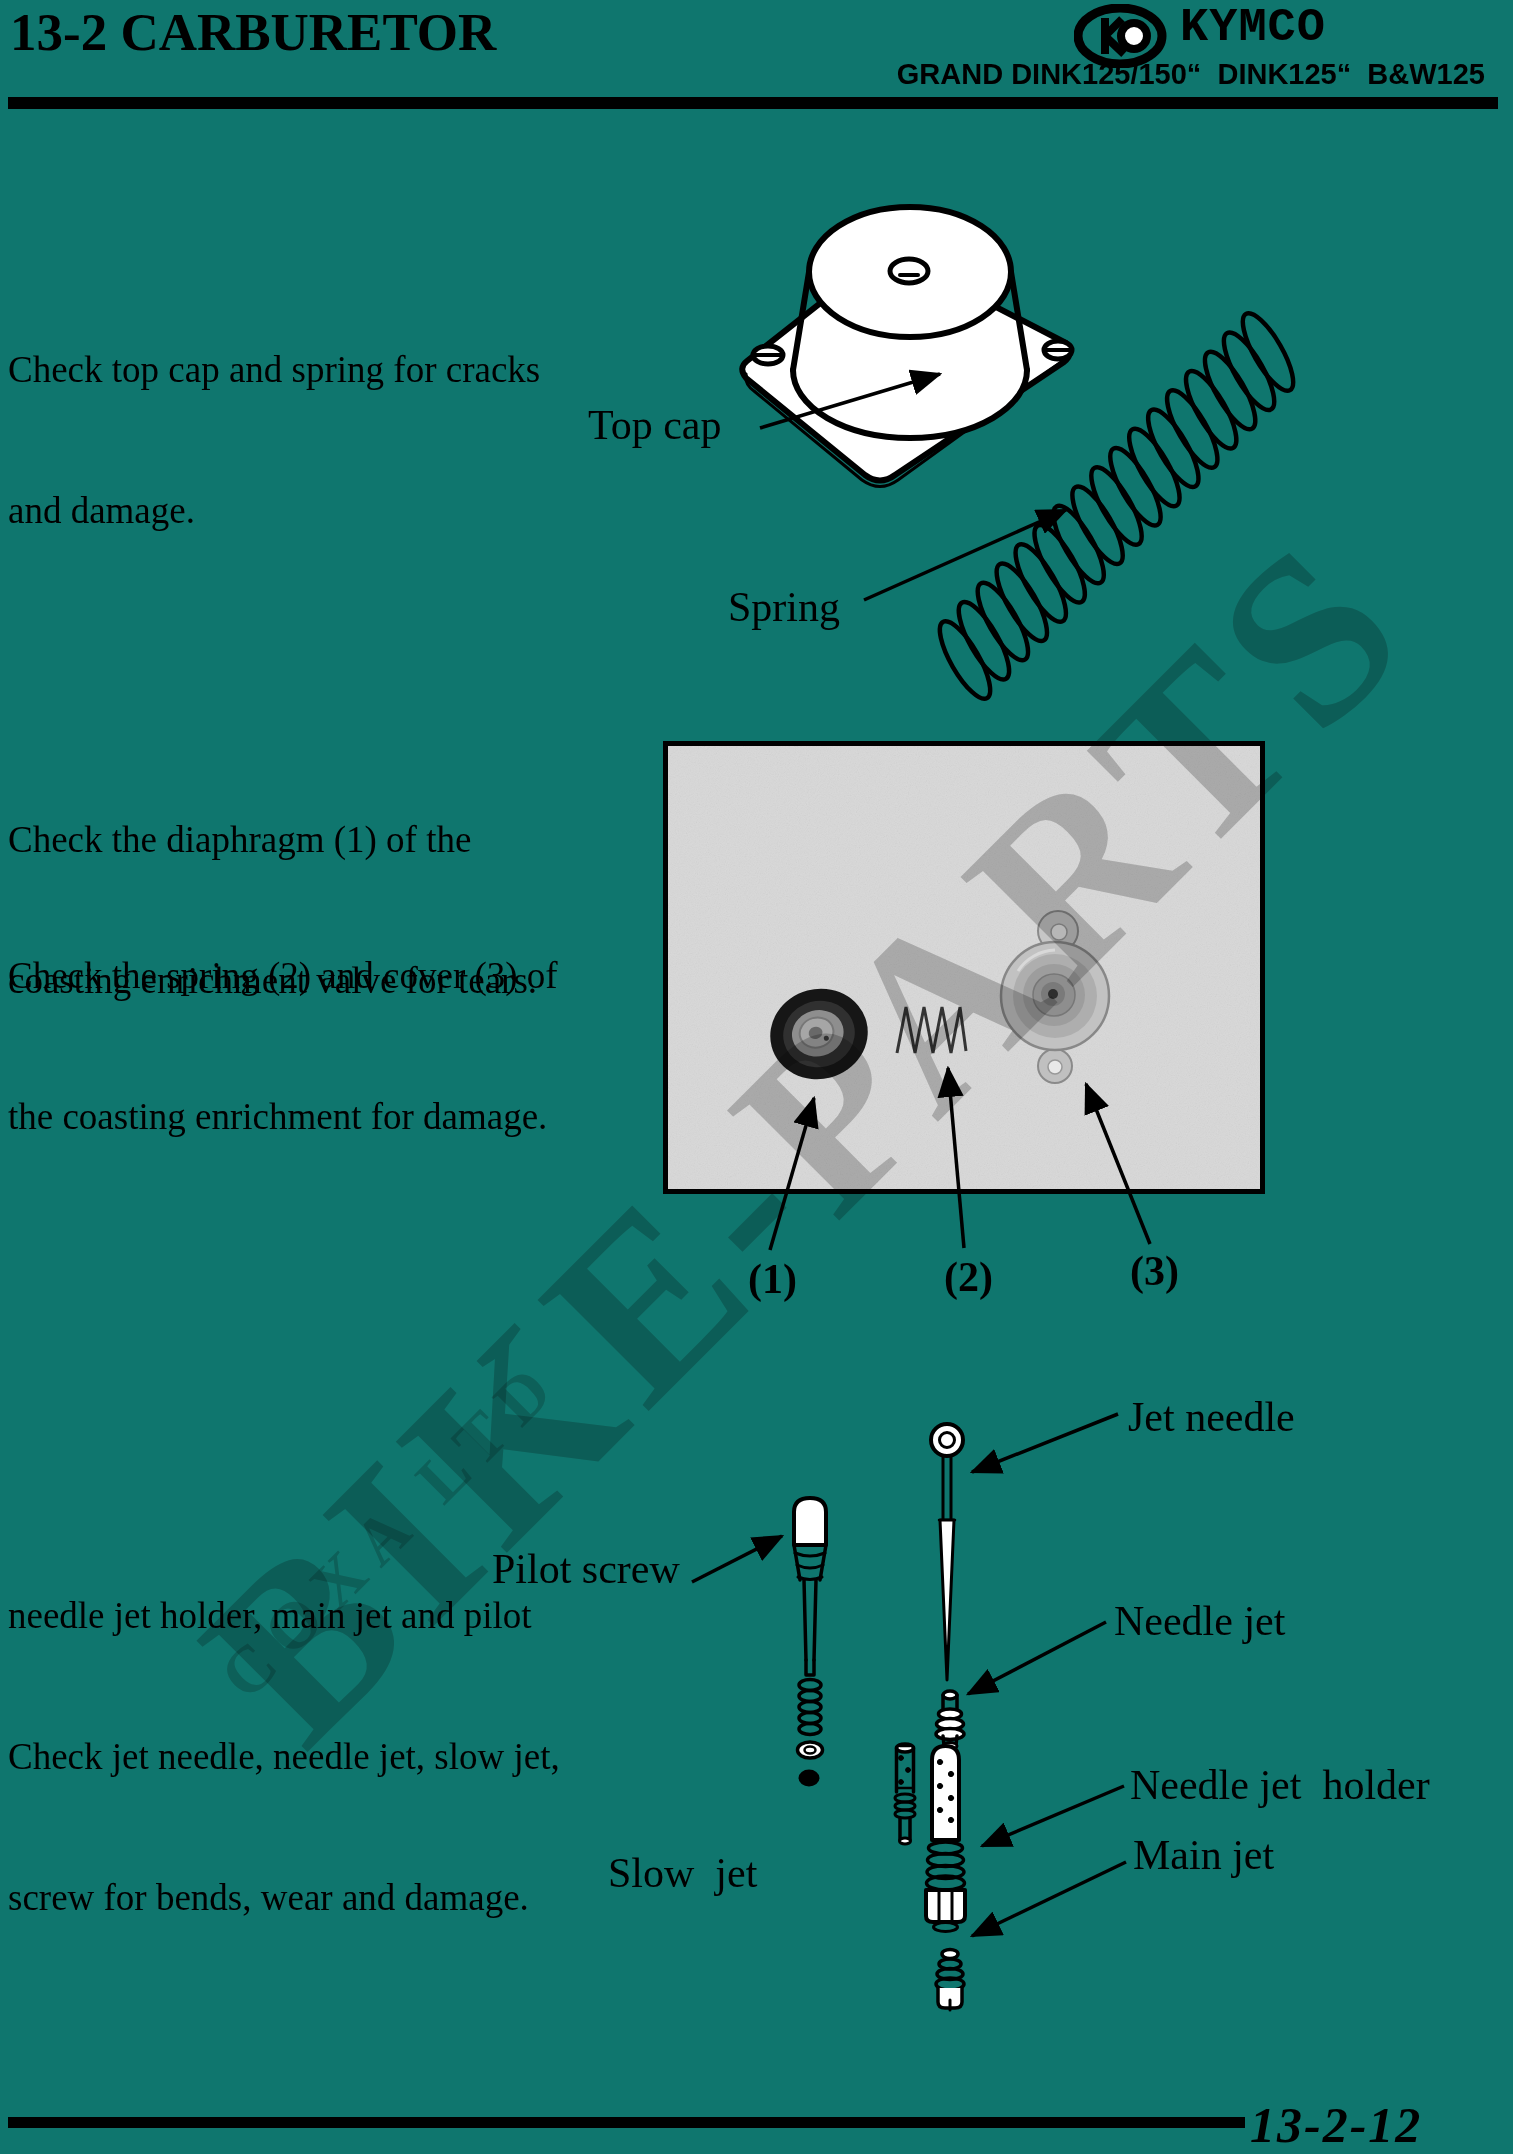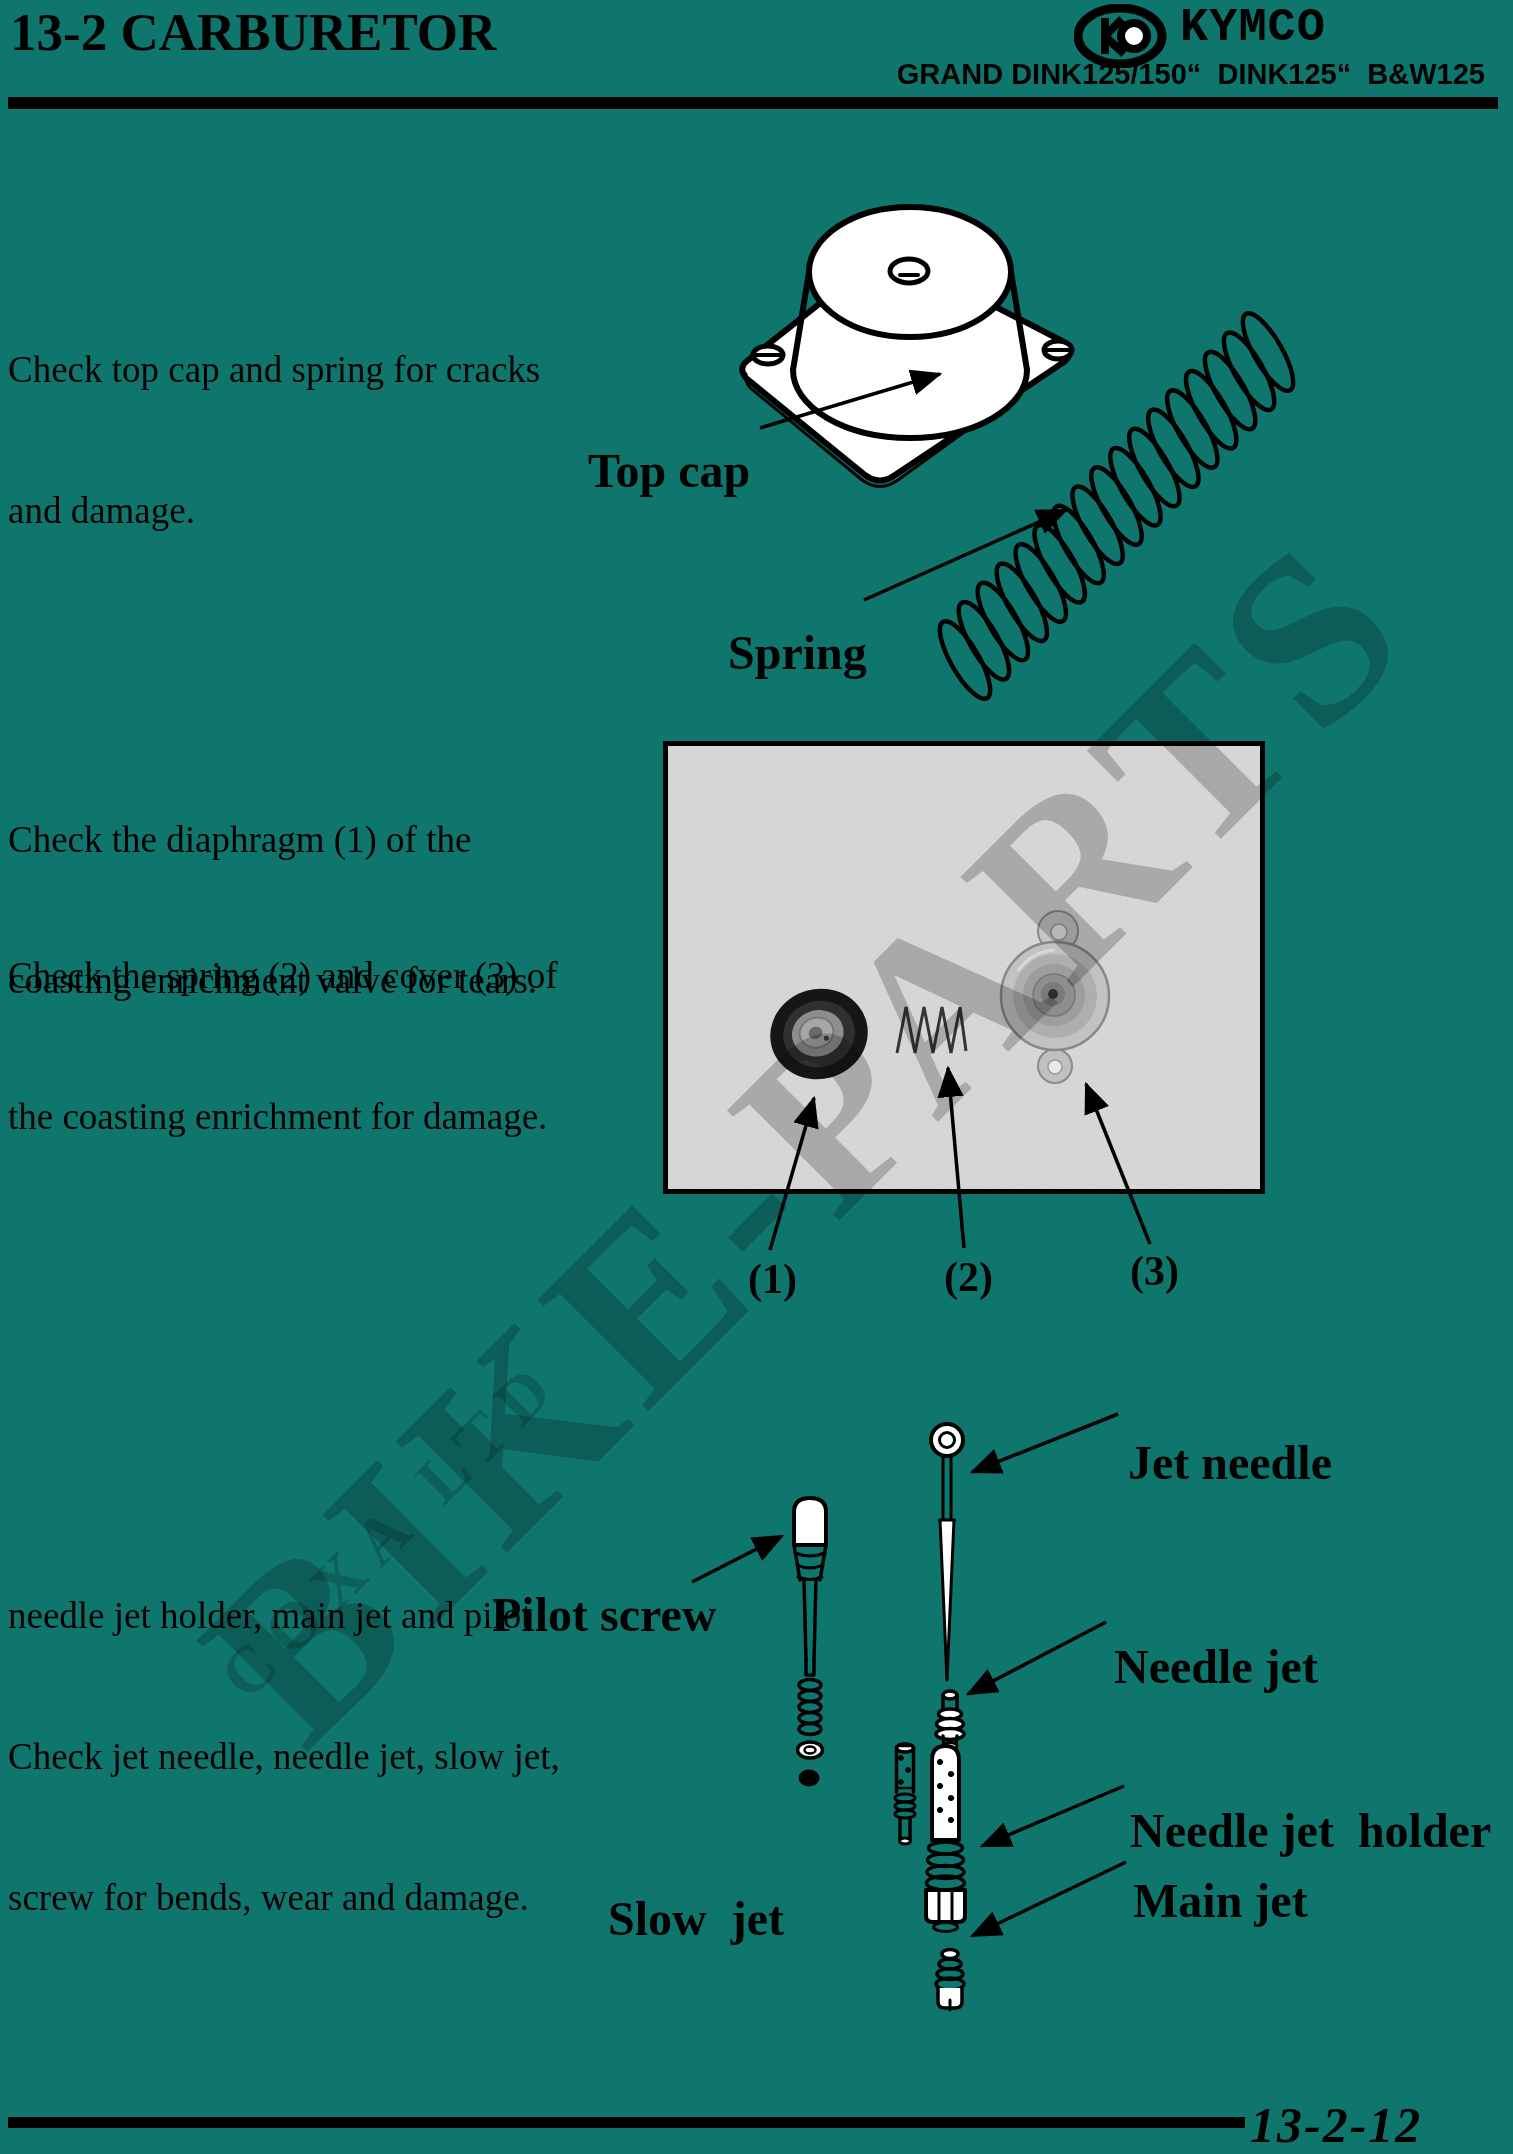--- a/index.html
+++ b/index.html
@@ -9,21 +9,21 @@
   
   .page-title{left:10px;top:2px;font-weight:bold;font-size:53px;letter-spacing:0px;white-space:pre;}
   .brand-text{left:1180px;top:1px;font-family:Liberation Mono, monospace;font-weight:bold;
               font-size:47px;letter-spacing:1px;text-align:center;}
   .models-line{left:700px;top:58px;width:785px;text-align:right;font-family:"Liberation Sans",sans-serif;
                font-weight:bold;font-size:29px;white-space:pre;}
   .rule{background:#000;}
   
   .body-text{font-size:37px;line-height:47px;white-space:pre;}
   
-  .plabel{font-weight:bold;font-size:48px;line-height:1;white-space:pre;margin-top:43px;}
+  .plabel{font-weight:normal;font-size:42px;line-height:1;white-space:pre;}
   .callout{font-weight:bold;font-size:42px;line-height:1;white-space:pre;}
   .page-num{left:1250px;top:2096px;font-weight:bold;font-style:italic;font-size:50px;letter-spacing:2px;}
   
   .z1{z-index:1}.z2{z-index:2}.z3{z-index:3}.z4{z-index:4}
   .watermark{z-index:6;pointer-events:none;mix-blend-mode:multiply;color:#c9c9c9;
              font-family:"Liberation Serif",serif;font-weight:bold;white-space:nowrap;
              transform-origin:0 0;}
   .wm-big{left:150px;top:1600px;font-size:240px;letter-spacing:14px;transform:rotate(-45deg);}
   .wm-small{left:205px;top:1660px;font-size:66px;letter-spacing:14px;transform:rotate(-45deg);color:#cfcfcf;}
   svg{display:block;}

